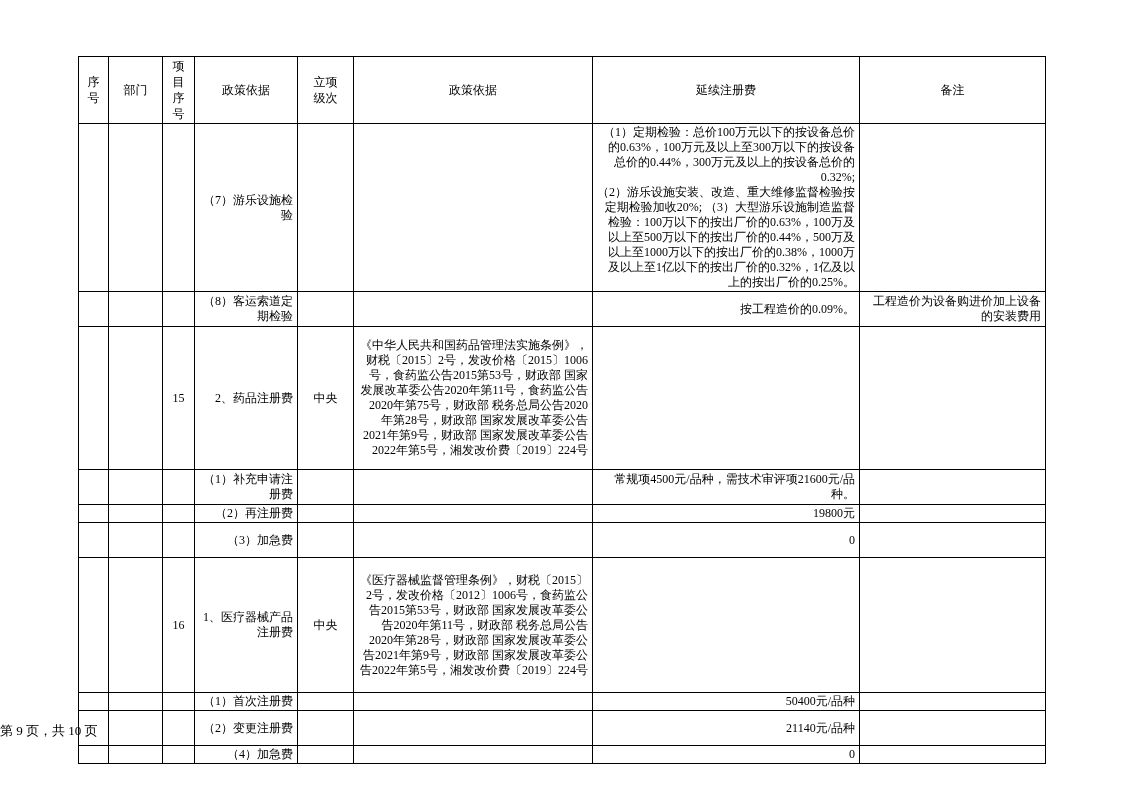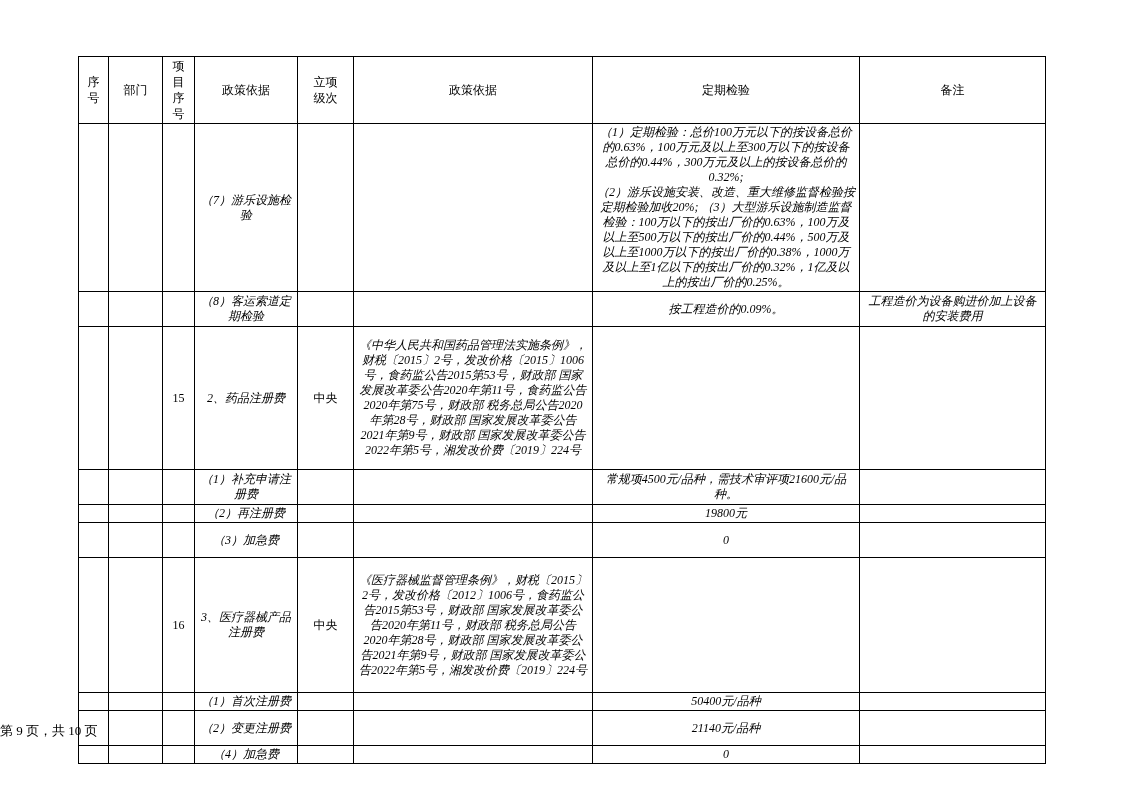--- a/index.html
+++ b/index.html
@@ -37,21 +37,21 @@
     padding: 1px 4px;
     overflow: hidden;
   }
   table.fee-table th {
     text-align: center;
     white-space: pre-line;
     line-height: 16px;
     margin-top: 48px;
   }
   td.c-center { text-align: center; }
-  td.c-left   { text-align: center; font-style: italic; }
+  td.c-left   { text-align: right; }
   td.dense {
     line-height: 14.6px;
     font-size: 11.5px;
     white-space: pre-wrap;
   }
   td.c-left { white-space: pre-wrap; line-height: 15px; }
   tr.h37  { height: 37px; }
   tr.h144 { height: 144px; }
   tr.h35  { height: 35px; padding-left: 44px; }
   tr.h143 { height: 143px; }
@@ -86,21 +86,21 @@
     <thead>
       <tr class="h37">
         <th>序号</th>
         <th>部门</th>
         <th>项目
 序号</th>
         <th>政策依据</th>
         <th>立项
 级次</th>
         <th>政策依据</th>
-        <th>定期检验</th>
+        <th>延续注册费</th>
         <th>备注</th>
       </tr>
     </thead>
     <tbody>
       <tr class="h144">
         <td class="c-center"></td>
         <td class="c-center"></td>
         <td class="c-center"></td>
         <td class="c-left">（7）游乐设施检验</td>
         <td class="c-center"></td>
@@ -156,21 +156,21 @@
         <td class="c-left">（3）加急费</td>
         <td class="c-center"></td>
         <td class="c-left dense"></td>
         <td class="c-left dense">0</td>
         <td class="c-left dense"></td>
       </tr>
       <tr class="h135">
         <td class="c-center"></td>
         <td class="c-center"></td>
         <td class="c-center">16</td>
-        <td class="c-left">3、医疗器械产品注册费</td>
+        <td class="c-left">1、医疗器械产品注册费</td>
         <td class="c-center">中央</td>
         <td class="c-left dense">《医疗器械监督管理条例》，财税〔2015〕2号，发改价格〔2012〕1006号，食药监公告2015第53号，财政部 国家发展改革委公告2020年第11号，财政部 税务总局公告2020年第28号，财政部 国家发展改革委公告2021年第9号，财政部 国家发展改革委公告2022年第5号，湘发改价费〔2019〕224号</td>
         <td class="c-left dense"></td>
         <td class="c-left dense"></td>
       </tr>
       <tr class="h18">
         <td class="c-center"></td>
         <td class="c-center"></td>
         <td class="c-center"></td>
         <td class="c-left">（1）首次注册费</td>

